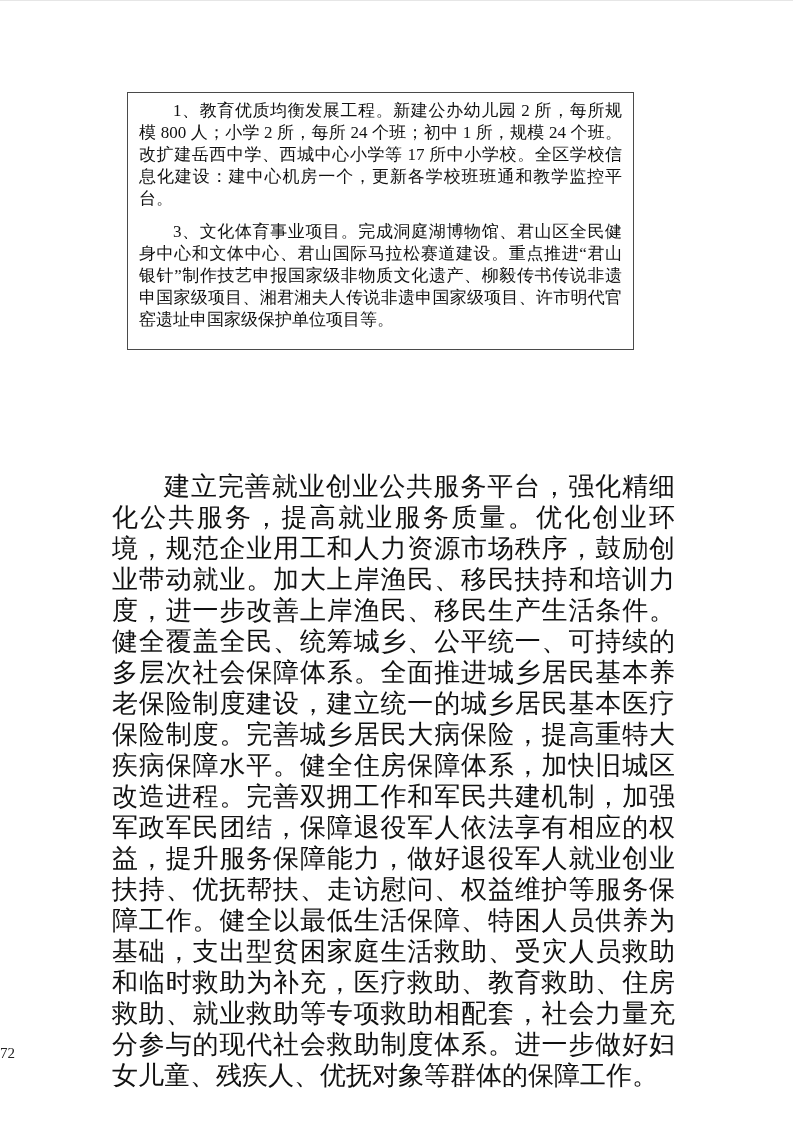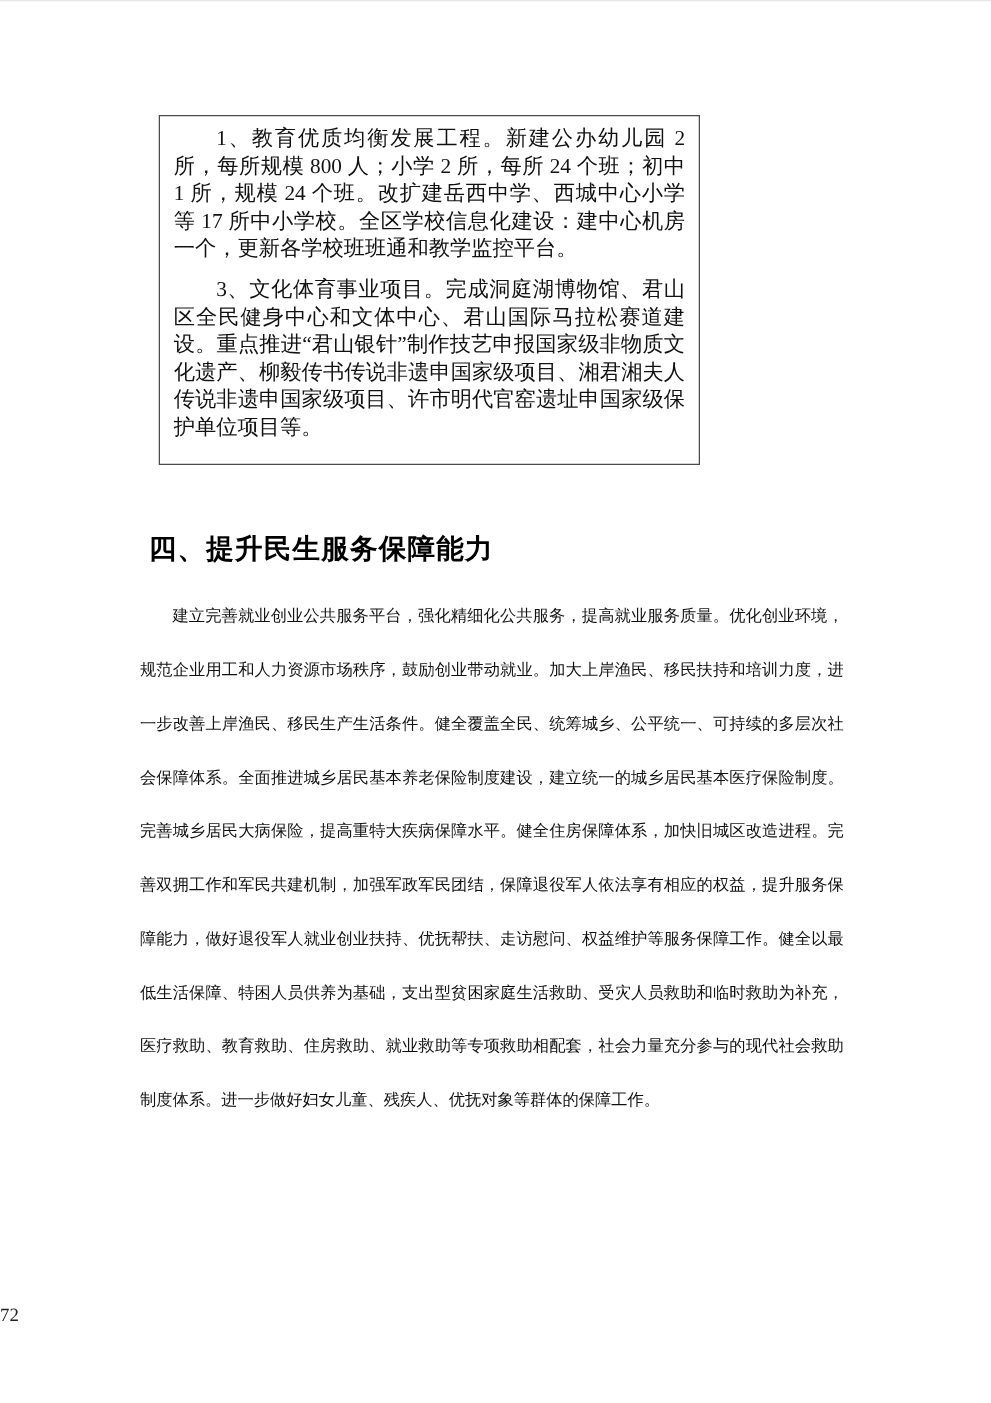--- a/index.html
+++ b/index.html
@@ -14,21 +14,21 @@
     background: #ffffff;
     border-top: 1px solid #e6e6e6;
     overflow: hidden;
     color: #111111;
     font-family: "Liberation Serif", "DejaVu Serif", serif;
   }
   .boxed-section {
     position: absolute;
     left: 127px;
     top: 91px;
-    width: 433px;
+    width: 507px;
     box-sizing: border-box;
     border: 1px solid #4a4a4a;
     padding: 7px 11px 6px 11px;
     background: #ffffff;
   }
   .box-para {
     margin: 0 0 11px 0;
     font-size: 17px;
     line-height: 22px;
     text-align: justify;
@@ -49,22 +49,22 @@
     line-height: 29px;
     letter-spacing: 1px;
     color: #000000;
   }
   .section-body {
     position: absolute;
     left: 112px;
     top: 470px;
     width: 563px;
     margin: 0;
-    font-size: 13px;
-    line-height: 43px;
+    font-size: 26px;
+    line-height: 31px;
     text-align: justify;
     text-indent: 2em;
     color: #111111;
   }
   .page-number {
     position: absolute;
     left: 0;
     top: 1043px;
     width: 100%;
     font-size: 15px;
@@ -75,19 +75,18 @@
 </head>
 <body>
 
 <div class="page">
 
   <div class="boxed-section">
     <p class="box-para">1、教育优质均衡发展工程。新建公办幼儿园 2 所，每所规模 800 人；小学 2 所，每所 24 个班；初中 1 所，规模 24 个班。改扩建岳西中学、西城中心小学等 17 所中小学校。全区学校信息化建设：建中心机房一个，更新各学校班班通和教学监控平台。</p>
     <p class="box-para">3、文化体育事业项目。完成洞庭湖博物馆、君山区全民健身中心和文体中心、君山国际马拉松赛道建设。重点推进“君山银针”制作技艺申报国家级非物质文化遗产、柳毅传书传说非遗申国家级项目、湘君湘夫人传说非遗申国家级项目、许市明代官窑遗址申国家级保护单位项目等。</p>
   </div>
 
-  <h2 class="section-heading">四、提升民生服务保障能力</h2>
 
   <p class="section-body">建立完善就业创业公共服务平台，强化精细化公共服务，提高就业服务质量。优化创业环境，规范企业用工和人力资源市场秩序，鼓励创业带动就业。加大上岸渔民、移民扶持和培训力度，进一步改善上岸渔民、移民生产生活条件。健全覆盖全民、统筹城乡、公平统一、可持续的多层次社会保障体系。全面推进城乡居民基本养老保险制度建设，建立统一的城乡居民基本医疗保险制度。完善城乡居民大病保险，提高重特大疾病保障水平。健全住房保障体系，加快旧城区改造进程。完善双拥工作和军民共建机制，加强军政军民团结，保障退役军人依法享有相应的权益，提升服务保障能力，做好退役军人就业创业扶持、优抚帮扶、走访慰问、权益维护等服务保障工作。健全以最低生活保障、特困人员供养为基础，支出型贫困家庭生活救助、受灾人员救助和临时救助为补充，医疗救助、教育救助、住房救助、就业救助等专项救助相配套，社会力量充分参与的现代社会救助制度体系。进一步做好妇女儿童、残疾人、优抚对象等群体的保障工作。</p>
 
   <div class="page-number">72</div>
 
 </div>
 
 </body></html>

